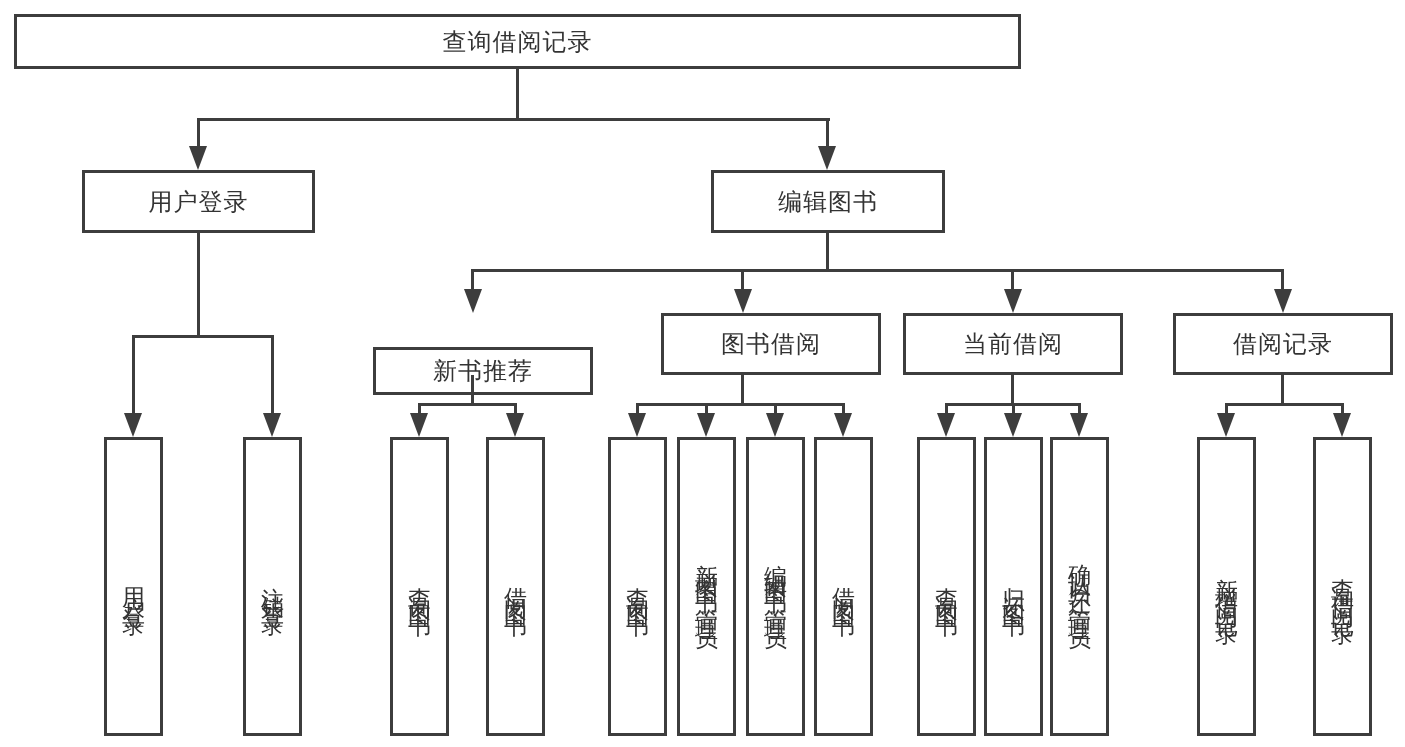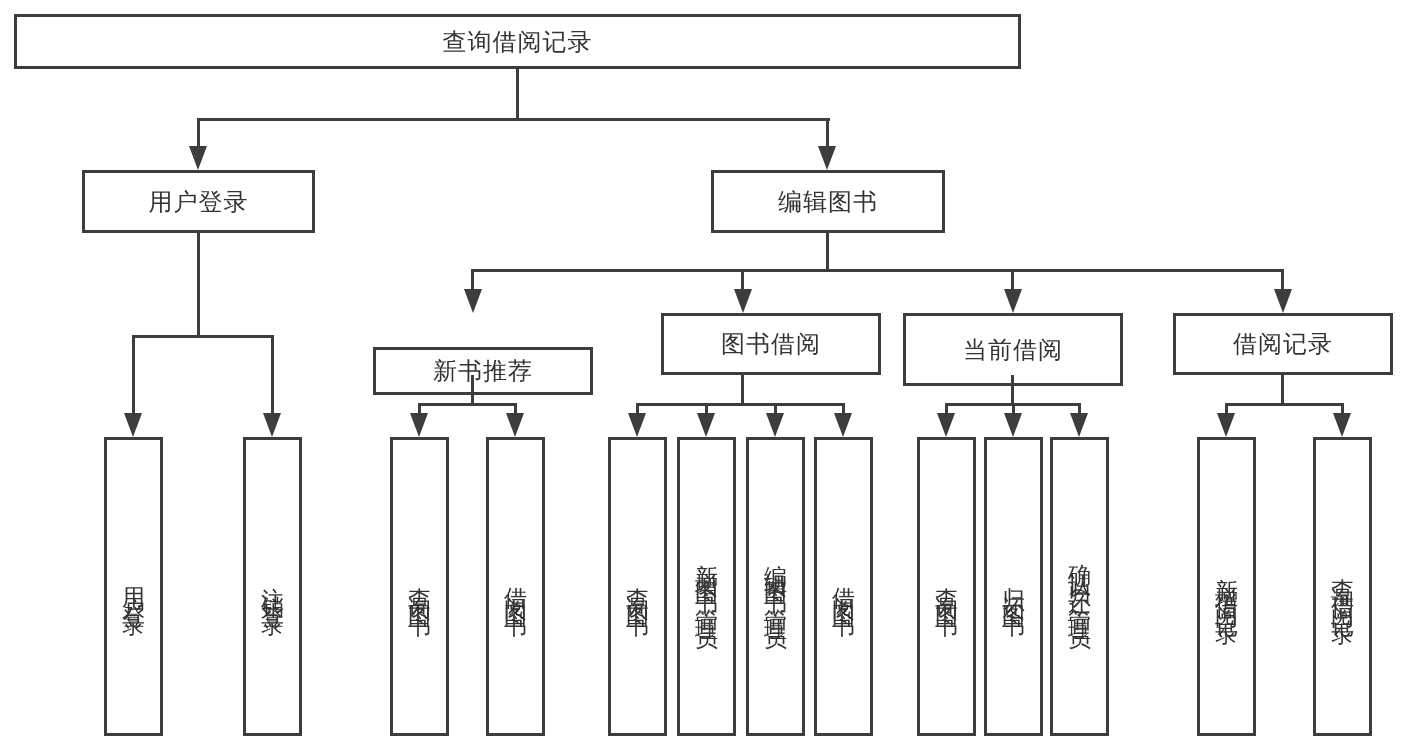--- a/index.html
+++ b/index.html
@@ -68,21 +68,21 @@
   <div class="box" style="left:711px;top:170px;width:234px;height:63px;">
     <span>编辑图书</span>
   </div>
 
   <div class="box" style="left:373px;top:313px;width:220px;height:48px;margin-top:34px;">
     <span>新书推荐</span>
   </div>
   <div class="box" style="left:633px;top:313px;width:220px;height:62px;margin-left:28px;">
     <span>图书借阅</span>
   </div>
-  <div class="box" style="left:903px;top:313px;width:220px;height:73px;">
+  <div class="box" style="left:903px;top:313px;width:220px;height:62px;">
     <span>当前借阅</span>
   </div>
   <div class="box" style="left:1173px;top:313px;width:220px;height:62px;">
     <span>借阅记录</span>
   </div>
 
   <div class="box" style="left:104px;top:437px;width:59px;height:299px;">
     <span class="vlabel">用户登录</span>
   </div>
   <div class="box" style="left:243px;top:437px;width:59px;height:299px;">

